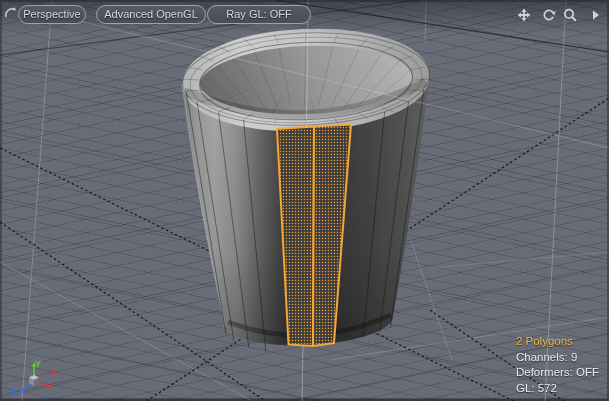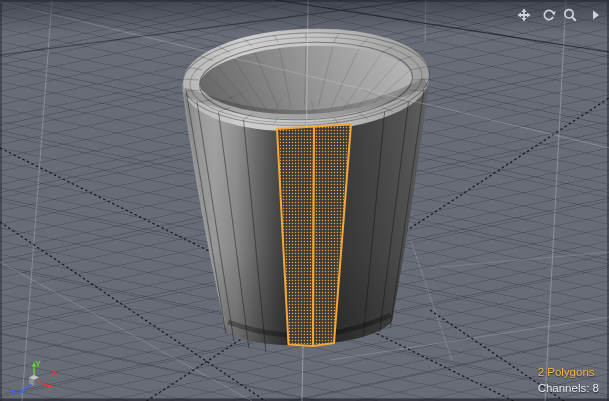--- a/index.html
+++ b/index.html
@@ -193,20 +193,29 @@
       <polygon points="-5,-3.5 0,-1 0,5 -5,2.5" fill="#8e8e97"></polygon>
       <polygon points="0,-1 5,-3.5 5,2.5 0,5" fill="#6e6e79"></polygon>
       <text x="1" y="-14" fill="#63d42e">Y</text>
       <text x="17" y="-5" fill="#e23b3b">X</text>
       <text x="-24" y="15" fill="#3c6af2">Z</text>
     </g>
   </svg>
 
   <div class="vignette-top"></div>
 
+  <div class="toolbar">
+    <svg class="corner-icon" width="14" height="14" viewBox="0 0 14 14">
+      <path d="M 2 11 A 6.5 6.5 0 0 1 10 3" fill="none" stroke="#c6cad0" stroke-width="1.5"></path>
+      <polygon points="10,1 12.5,4 8.5,4.6" fill="#c6cad0"></polygon>
+    </svg>
+    <div class="pill pill1">Perspective</div>
+    <div class="pill pill2">Advanced OpenGL</div>
+    <div class="pill pill3">Ray GL: OFF</div>
+  </div>
 
   <svg class="nav-icons" width="95" height="26" viewBox="0 0 95 26">
     <g fill="#cfd3d9" stroke="none">
       <g transform="translate(12,13)">
         <path d="M0 -6.5 L2.5 -3 L0.9 -3 L0.9 -0.9 L3 -0.9 L3 -2.5 L6.5 0 L3 2.5 L3 0.9 L0.9 0.9 L0.9 3 L2.5 3 L0 6.5 L-2.5 3 L-0.9 3 L-0.9 0.9 L-3 0.9 L-3 2.5 L-6.5 0 L-3 -2.5 L-3 -0.9 L-0.9 -0.9 L-0.9 -3 L-2.5 -3 Z"></path>
       </g>
       <g transform="translate(37,13)">
         <path d="M 4.1 1.9 A 4.6 4.6 0 1 1 4.1 -1.9" fill="none" stroke="#cfd3d9" stroke-width="1.7"></path>
         <polygon points="6.8,-3.6 2.6,-2.9 5.2,0.4"></polygon>
       </g>
@@ -215,16 +224,18 @@
         <line x1="2.1" y1="2" x2="5.8" y2="5.7" stroke="#cfd3d9" stroke-width="2"></line>
       </g>
       <g transform="translate(81,13)">
         <polygon points="0,-4.5 6,0 0,4.5"></polygon>
       </g>
     </g>
   </svg>
 
   <div class="status">
     <div class="hl">2 Polygons</div>
-    <div>Channels: 8</div>
+    <div>Channels: 9</div>
+    <div>Deformers: OFF</div>
+    <div>GL: 572</div>
   </div>
 
 </div>
 
 </body></html>

